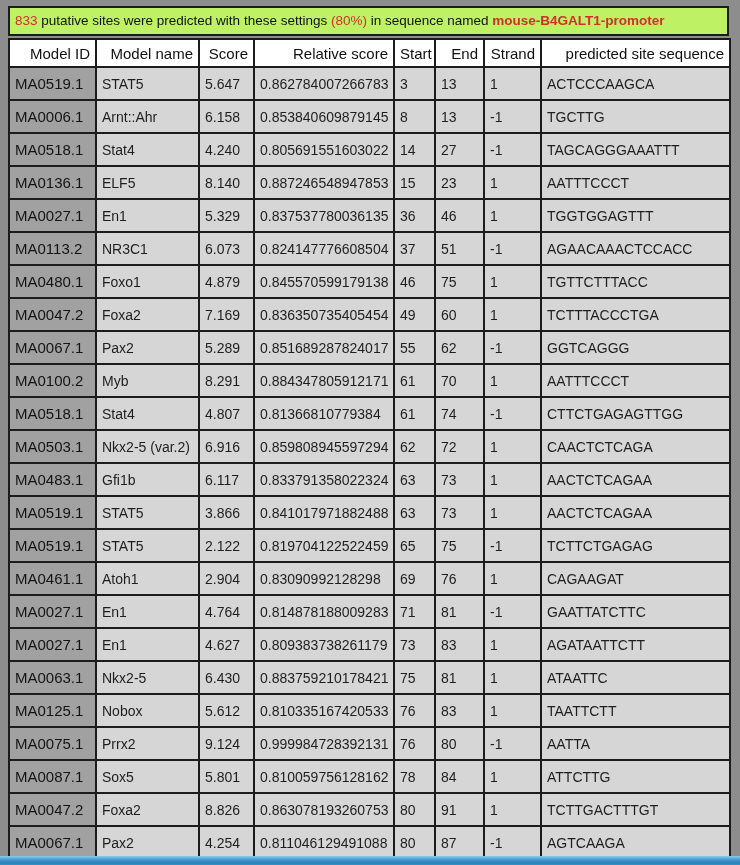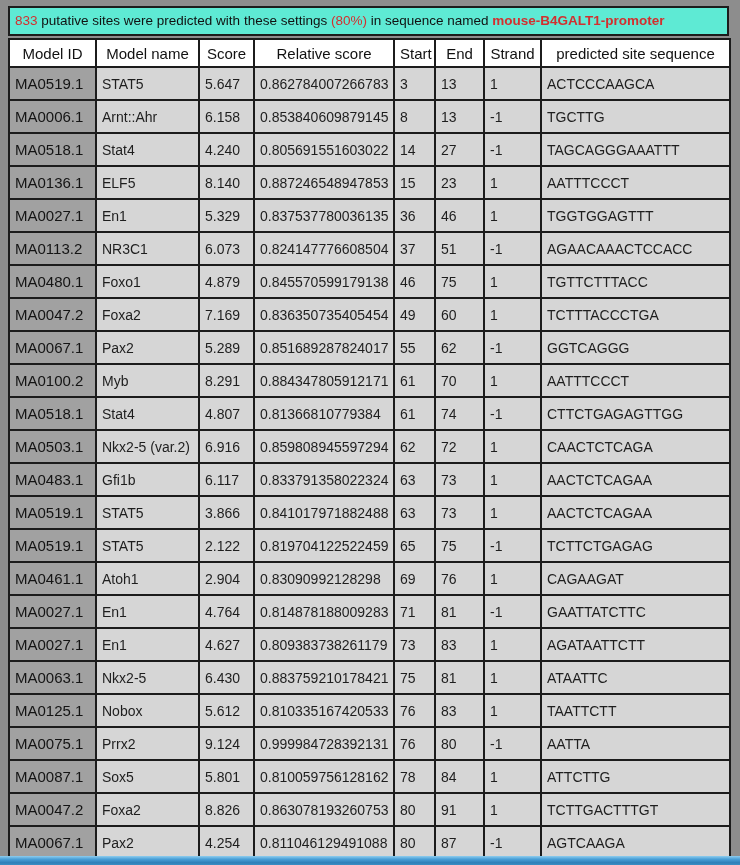--- a/index.html
+++ b/index.html
@@ -18,21 +18,21 @@
     background:var(--c-bg);
     font-family:"Liberation Sans", sans-serif;
     position:relative;
   }
   .content{
     position:absolute;
     left:8px; top:6px;
     width:721px;
   }
   .message-bar{
-    background:#5eead4;
+    background:#bef264;
     border:2px solid var(--c-border);
     height:30px;
     line-height:26px;
     padding:0 5px;
     font-size:13.5px;
     color:#111;
     white-space:nowrap;
     overflow:hidden;
     margin-bottom:2px;
   }
@@ -42,21 +42,21 @@
     border-collapse:collapse;
     table-layout:fixed;
     width:721px;
   }
   th{
     background:var(--c-header);
     border:2px solid var(--c-border);
     font-weight:normal;
     font-size:15px;
     color:#111;
-    text-align:center;
+    text-align:right;
     height:28px;
     padding:0 5px;
     white-space:nowrap;
     overflow:hidden;
   }
   td{
     background:var(--c-cell);
     border:2px solid var(--c-border);
     font-size:14px;
     color:var(--c-text);

